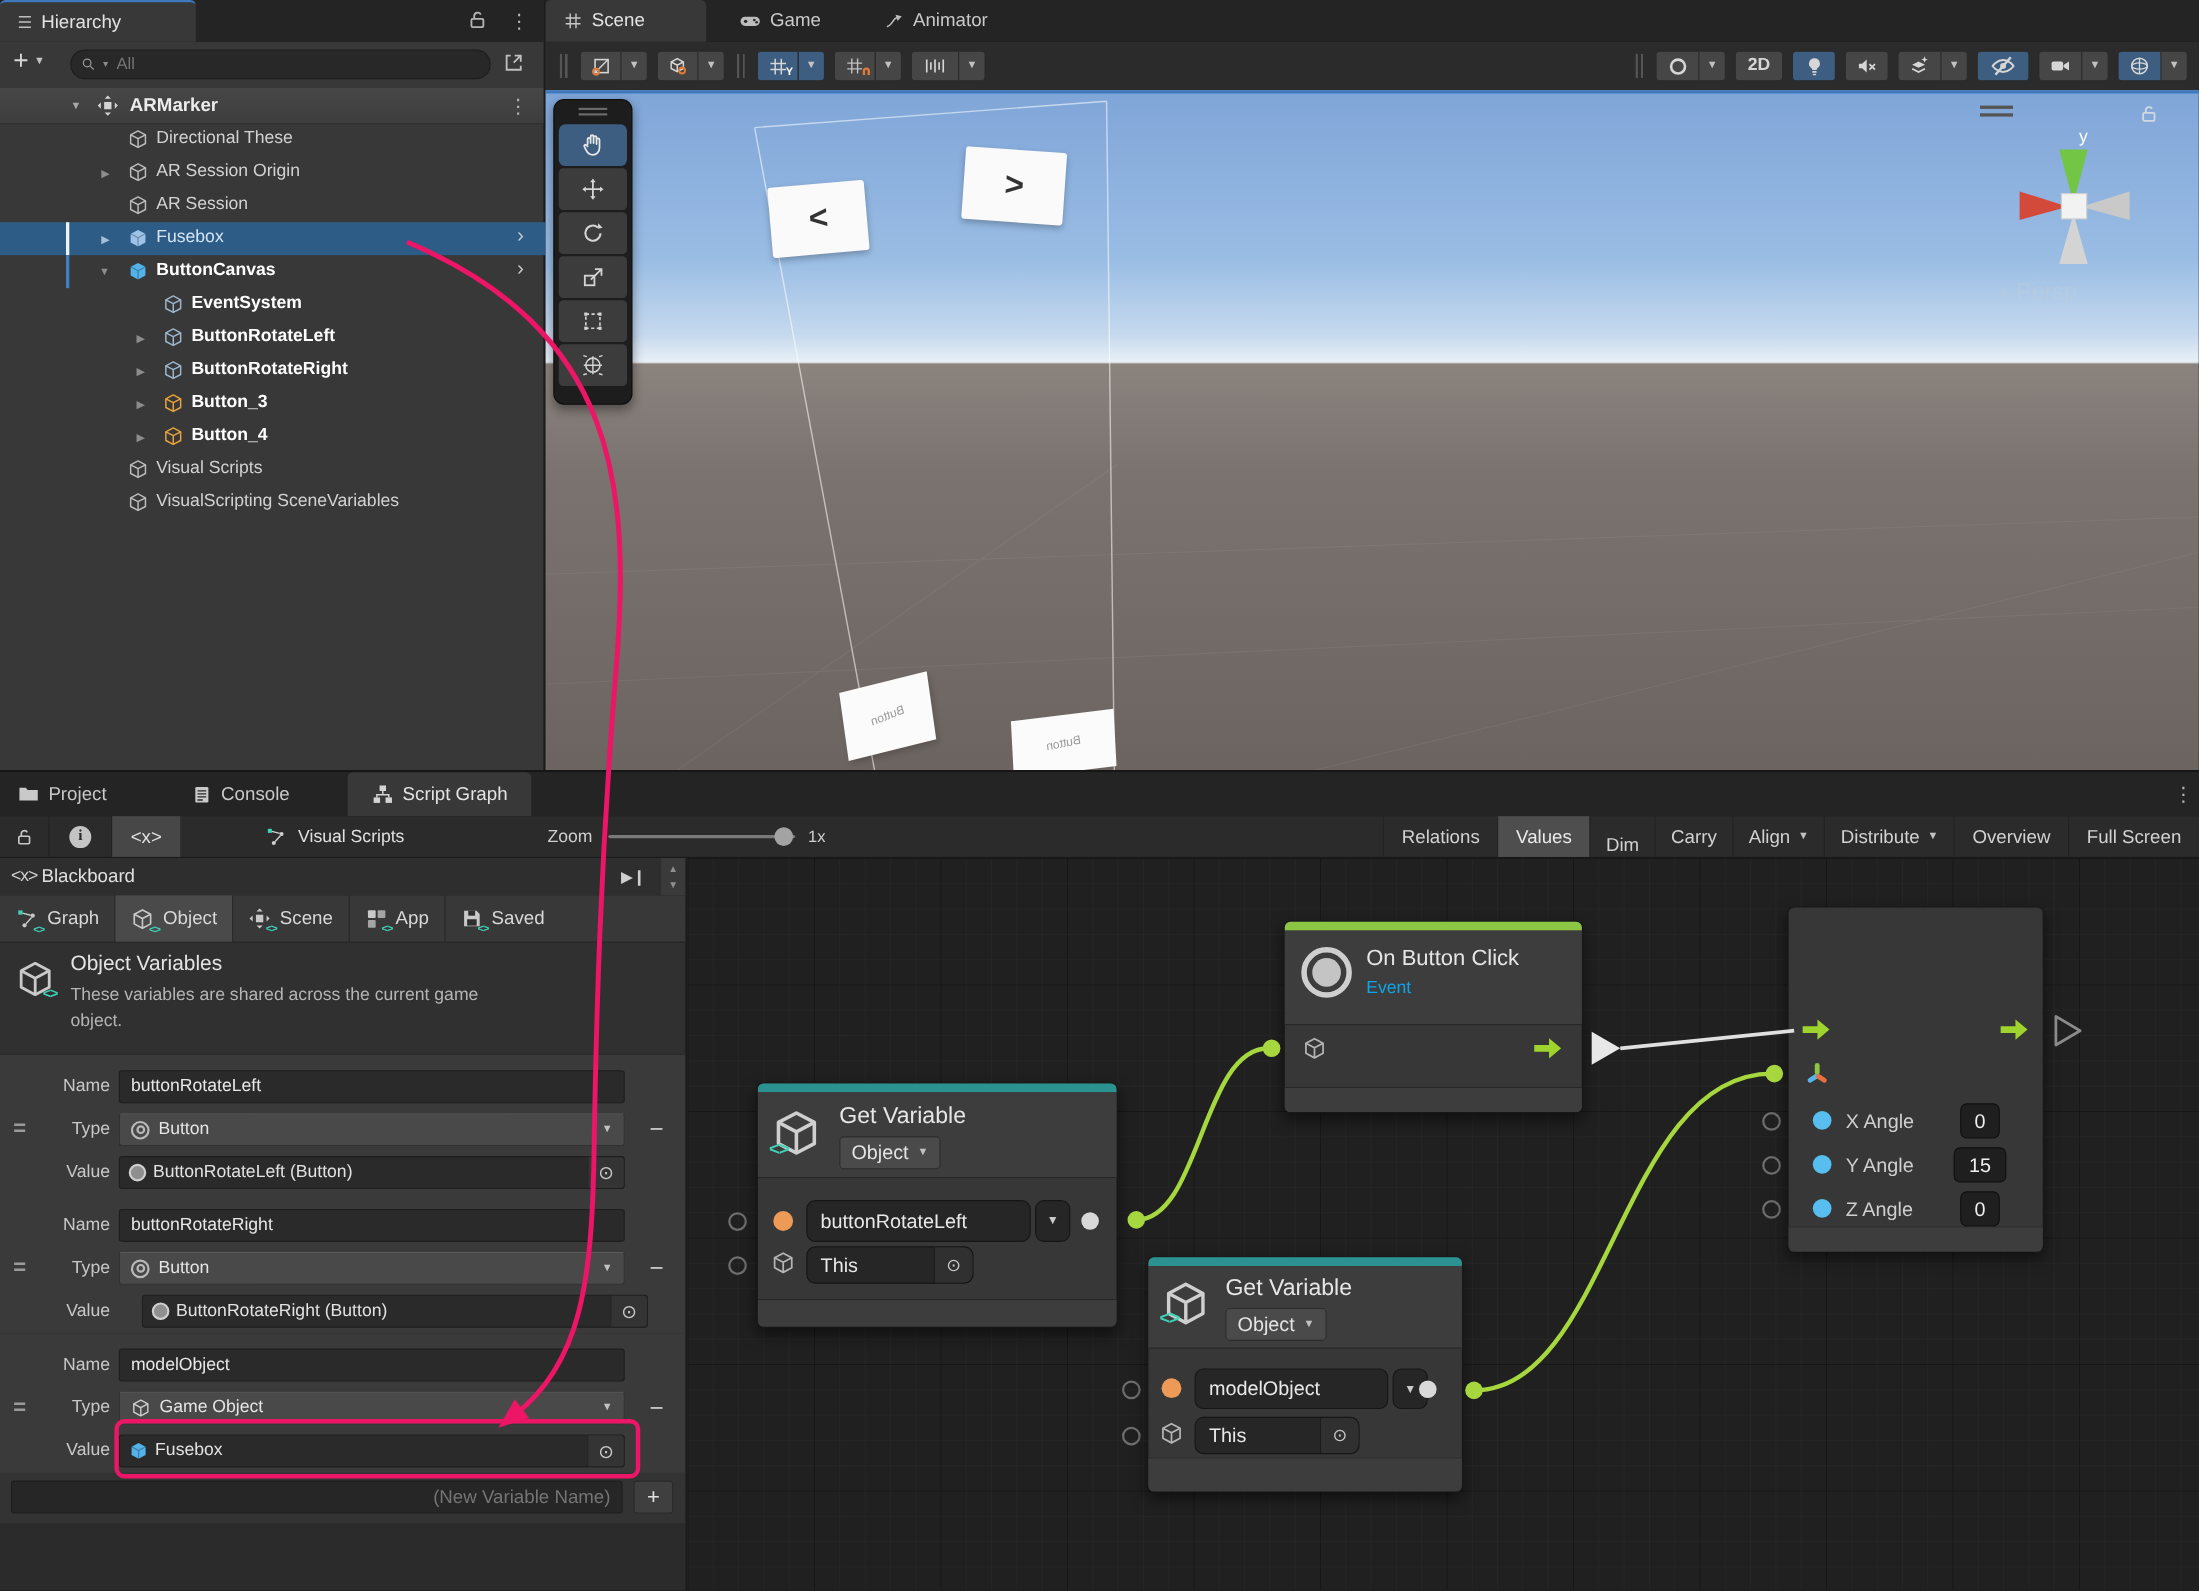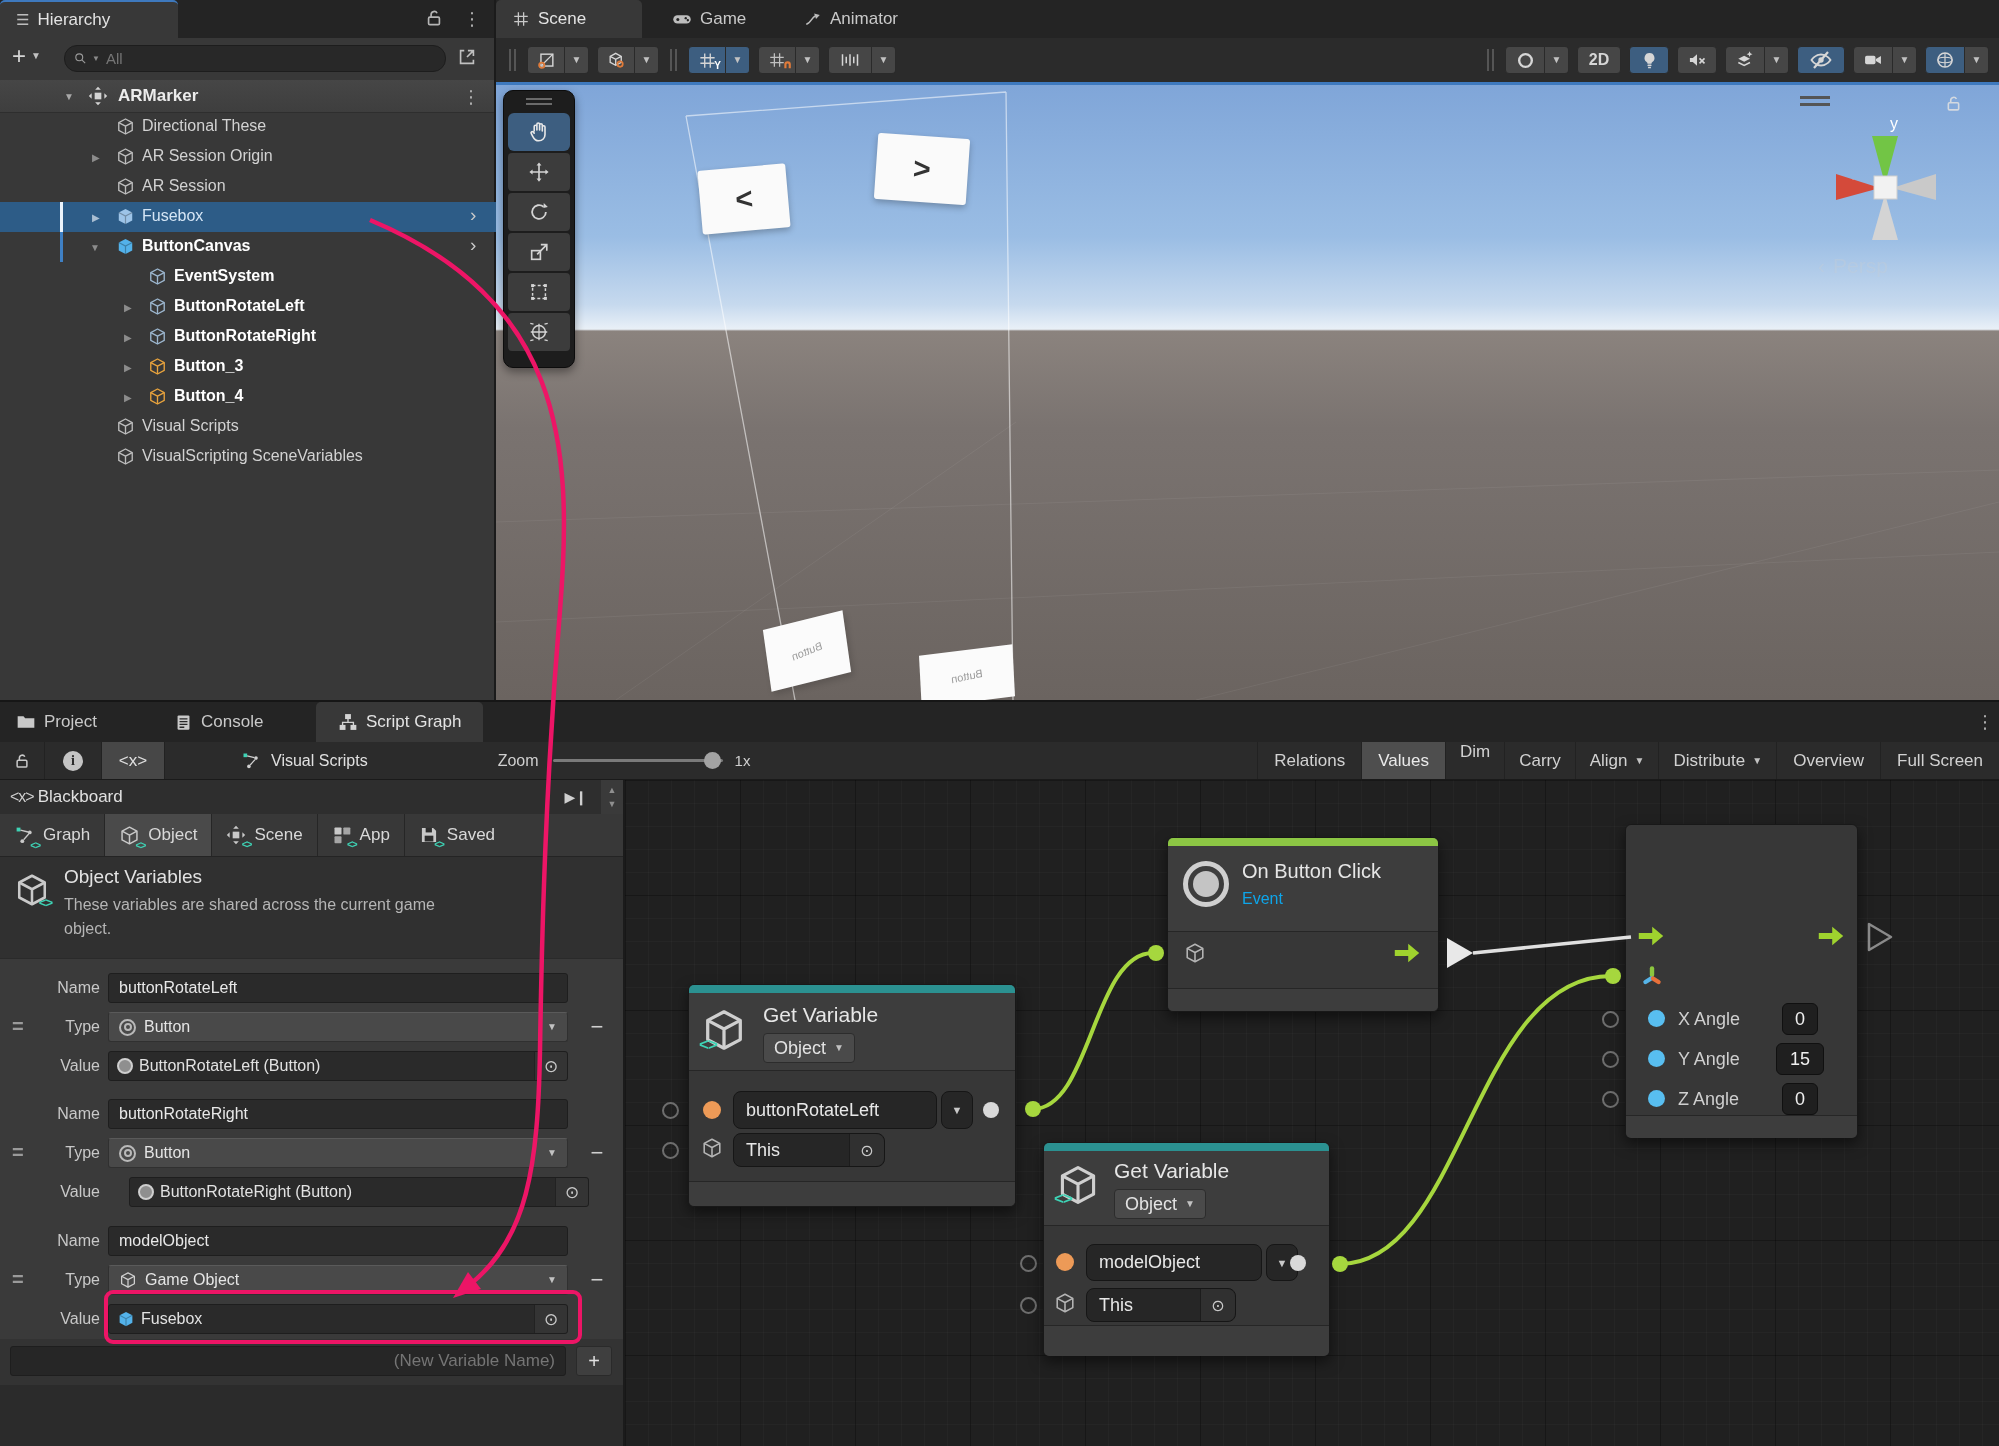--- a/index.html
+++ b/index.html
@@ -661,21 +661,21 @@
       </div>
       <span style="margin-left:12px;font-size:15px;color:#cfcfcf;">1x</span>
       <div style="flex:1;"></div>
       <div class="flex" style="height:100%;">
         <span style="height:100%;display:flex;align-items:center;padding:0 16px;border-left:1px solid #222;font-size:17px;color:#d2d2d2;">
             <span>Relations</span>
           </span>
         <span style="height:100%;display:flex;align-items:center;padding:0 16px;border-left:1px solid #222;font-size:17px;color:#eaeaea;background:#4e4e4e;">
             <span>Values</span>
           </span>
-        <span style="height:100%;display:flex;align-items:flex-start;padding:0 14px;border-left:1px solid #222;font-size:17px;color:#d2d2d2;">
+        <span style="height:100%;display:flex;align-items:flex-end;padding:0 14px;border-left:1px solid #222;font-size:17px;color:#d2d2d2;">
             <span>Dim</span>
           </span>
         <span style="height:100%;display:flex;align-items:center;padding:0 14px;border-left:1px solid #222;font-size:17px;color:#d2d2d2;">
             <span>Carry</span>
           </span>
         <span style="height:100%;display:flex;align-items:center;gap:7px;padding:0 14px;border-left:1px solid #222;font-size:17px;color:#d2d2d2;">
             <span>Align</span>
             <span class="caret">▼</span>
           </span>
         <span style="height:100%;display:flex;align-items:center;gap:7px;padding:0 14px;border-left:1px solid #222;font-size:17px;color:#d2d2d2;">

